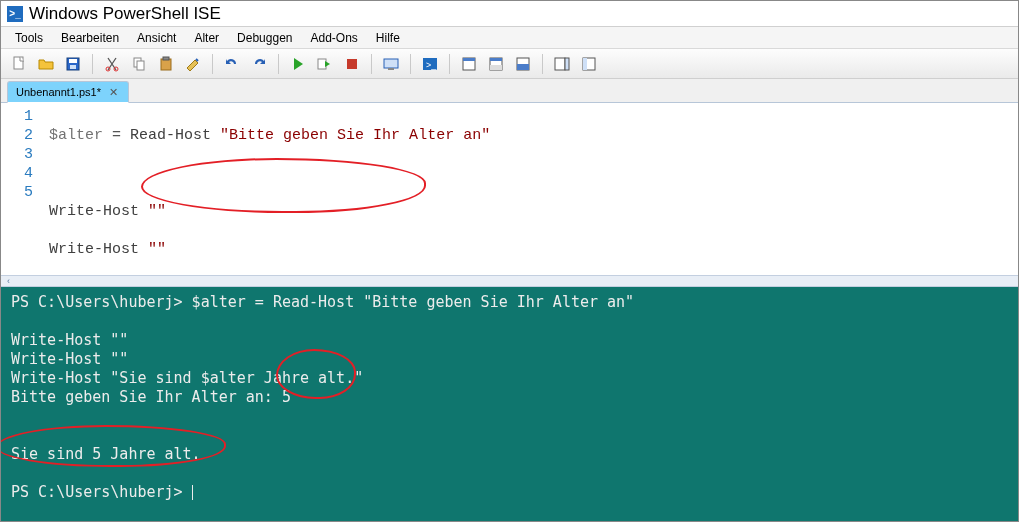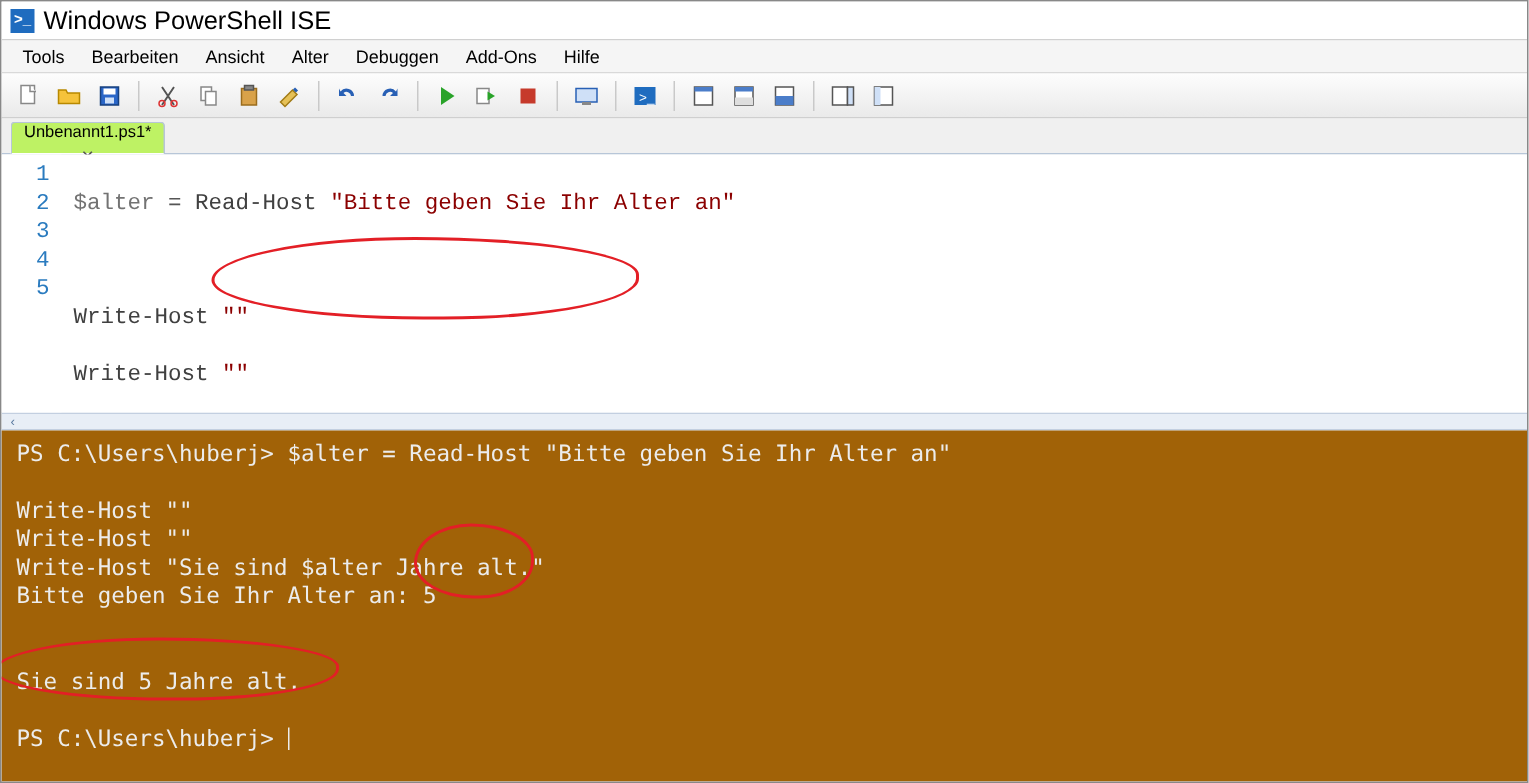--- a/index.html
+++ b/index.html
@@ -70,32 +70,31 @@
   .tabstrip {
     height: 24px;
     background: #f0f0f0;
     display: flex;
     align-items: flex-end;
     padding-left: 6px;
     border-bottom: 1px solid #b7c6d8;
   }
   .tab {
     height: 22px;
-    background: #bef264;
+    background: #7dd3fc;
     border: 1px solid #b7c6d8;
     border-bottom: 1px solid #fff;
     border-radius: 3px 3px 0 0;
     display: flex;
     align-items: center;
     padding: 0 8px;
     gap: 6px;
     font-size: 11px;
     position: relative;
     top: 1px;
-    flex-direction: column;
   }
   .tab .tab-close {
     font-size: 11px;
     color: #555;
     line-height: 1;
     padding: 0 2px;
   }
   
   .editor {
     flex: 0 0 172px;
@@ -139,21 +138,21 @@
     flex: 0 0 9px;
     background: #e8eef6;
     border-top: 1px solid #c3cfe0;
     border-bottom: 1px solid #c3cfe0;
     display:flex; align-items:center; padding-left:6px;
     font-size:9px; color:#5b7aa0;
   }
   
   .console {
     flex: 1;
-    background: #a16207;
+    background: #0f766e;
     color: #ececec;
     font-family: Consolas, "Lucida Console", monospace;
     font-size: 15px;
     line-height: 19px;
     padding: 6px 10px;
     white-space: pre;
     overflow: hidden;
     position: relative;
   }
   .cursor {

